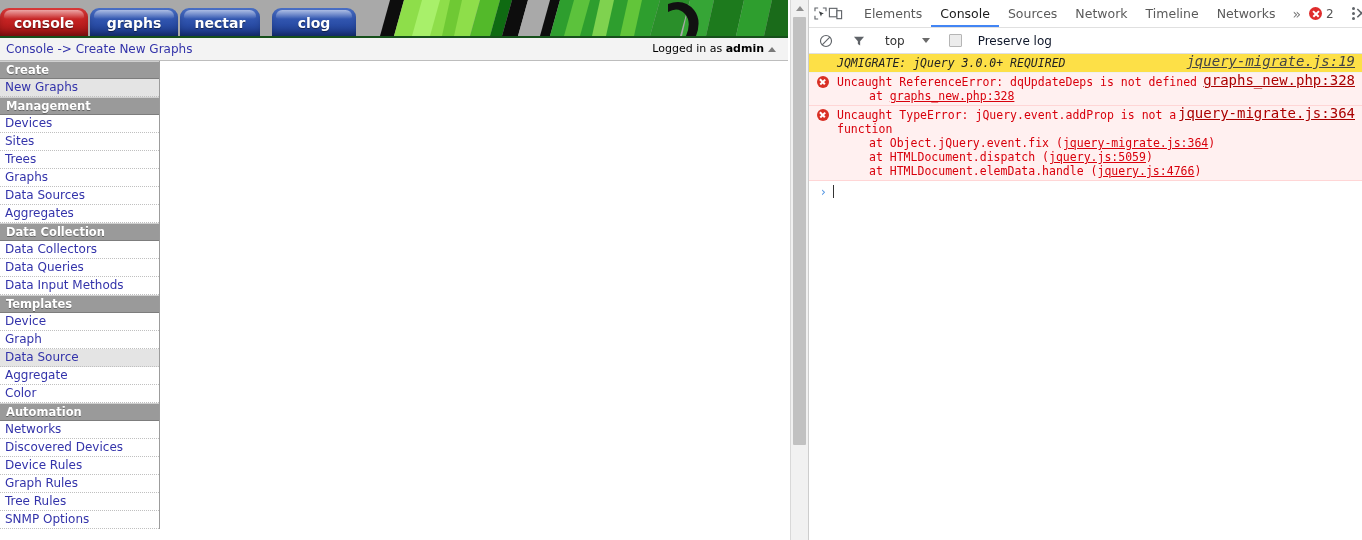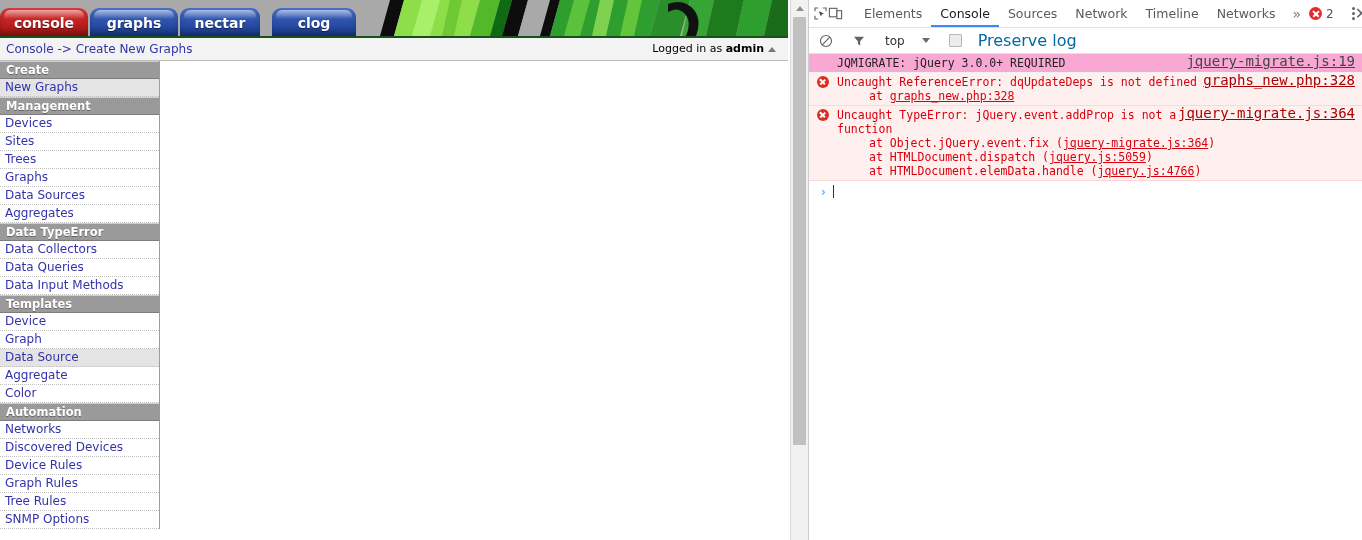--- a/index.html
+++ b/index.html
@@ -91,25 +91,25 @@
   .dt-kebab i{width:3px;height:3px;background:#5f6368;border-radius:50%;display:block;}
   .dt-close{width:26px;height:24px;display:flex;align-items:center;justify-content:center;cursor:pointer;
     font-size:16px;color:#5f6368;}
 
   .dt-filterbar{display:flex;align-items:center;height:25px;border-bottom:1px solid #e0e0e0;padding:0 6px;gap:11px;}
   .fb-icon{width:22px;height:22px;display:flex;align-items:center;justify-content:center;cursor:pointer;}
   .fb-ctx{font-size:12px;color:#333;padding:0 4px;cursor:pointer;}
   .fb-caret{width:0;height:0;border-left:4px solid transparent;border-right:4px solid transparent;
     border-top:5px solid #6a6a6a;margin:0 8px 0 2px;cursor:pointer;}
   .fb-check{width:11px;height:11px;border:1px solid #b5b5b5;background:#ececec;border-radius:1px;cursor:pointer;}
-  .fb-label{font-size:16px;color:#0369a1;margin-left:5px;cursor:pointer;}
+  .fb-label{font-size:12px;color:#0f172a;margin-left:5px;cursor:pointer;}
 
   .console{font-family:"DejaVu Sans Mono","Liberation Mono",monospace;font-size:11.5px;}
   .msg{position:relative;padding:2px 8px 2px 28px;border-bottom:1px solid #f0f0f0;line-height:14px;}
-  .msg.warnrow{background:#f9a8d4;color:#222;}
+  .msg.warnrow{background:#fde047;color:#222;font-style:italic;}
   .msg.errorrow{background:#fff0f0;color:#d8000c;border-bottom:1px solid #ffd6d6;}
   .msg .srcref{position:absolute;right:8px;top:0;color:#444;text-decoration:underline;cursor:pointer;font-size:14px;}
   .msg.errorrow .srcref{color:#a00;}
   .msgicon{position:absolute;left:8px;top:3px;width:12px;height:12px;border-radius:50%;background:#d93025;}
   .msgicon:before,.msgicon:after{content:"";position:absolute;left:2.3px;top:5.2px;width:7.4px;height:1.5px;background:#fff;}
   .msgicon:before{transform:rotate(45deg);}
   .msgicon:after{transform:rotate(-45deg);}
   .stack{padding-left:32px;}
   .stack a{color:inherit;text-decoration:underline;cursor:pointer;}
   .msgtext{white-space:pre-wrap;max-width:400px;}
@@ -182,21 +182,21 @@
       <div class="sidebar" id="sidebar">
           <div class="sec-head">Create</div>
           <div class="nav-item sel">New Graphs</div>
           <div class="sec-head">Management</div>
           <div class="nav-item">Devices</div>
           <div class="nav-item">Sites</div>
           <div class="nav-item">Trees</div>
           <div class="nav-item">Graphs</div>
           <div class="nav-item">Data Sources</div>
           <div class="nav-item">Aggregates</div>
-          <div class="sec-head">Data TypeError</div>
+          <div class="sec-head">Data Collection</div>
           <div class="nav-item">Data Collectors</div>
           <div class="nav-item">Data Queries</div>
           <div class="nav-item">Data Input Methods</div>
           <div class="sec-head">Templates</div>
           <div class="nav-item">Device</div>
           <div class="nav-item">Graph</div>
           <div class="nav-item sel">Data Source</div>
           <div class="nav-item">Aggregate</div>
           <div class="nav-item">Color</div>
           <div class="sec-head">Automation</div>

